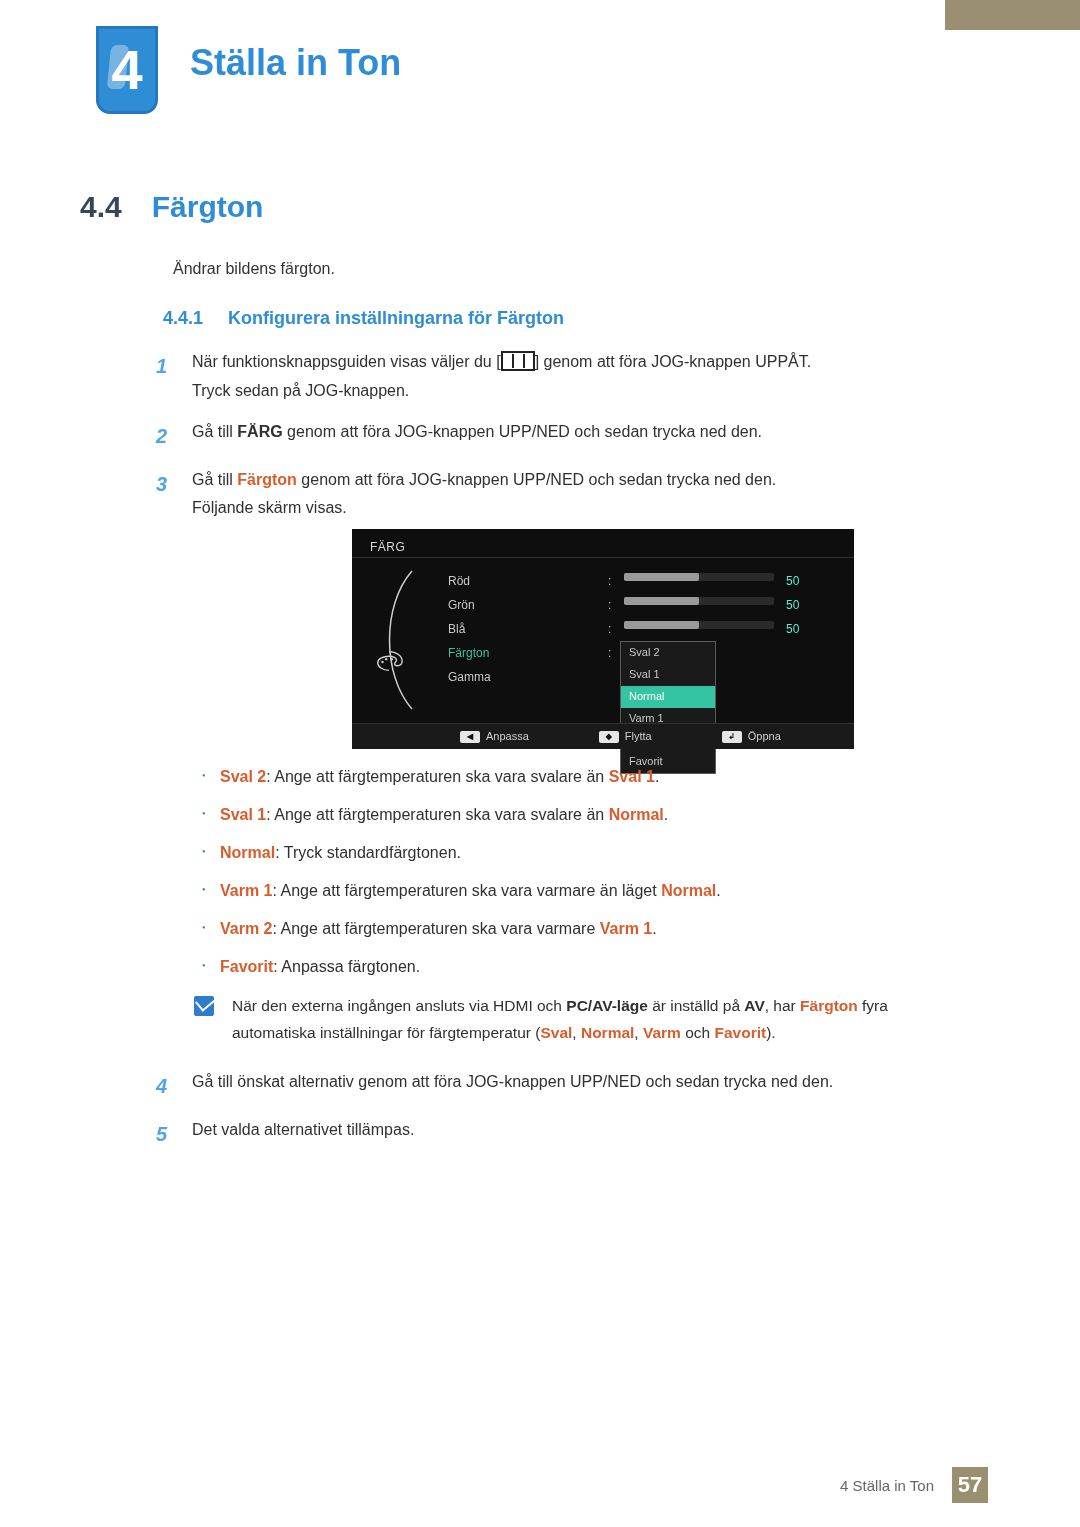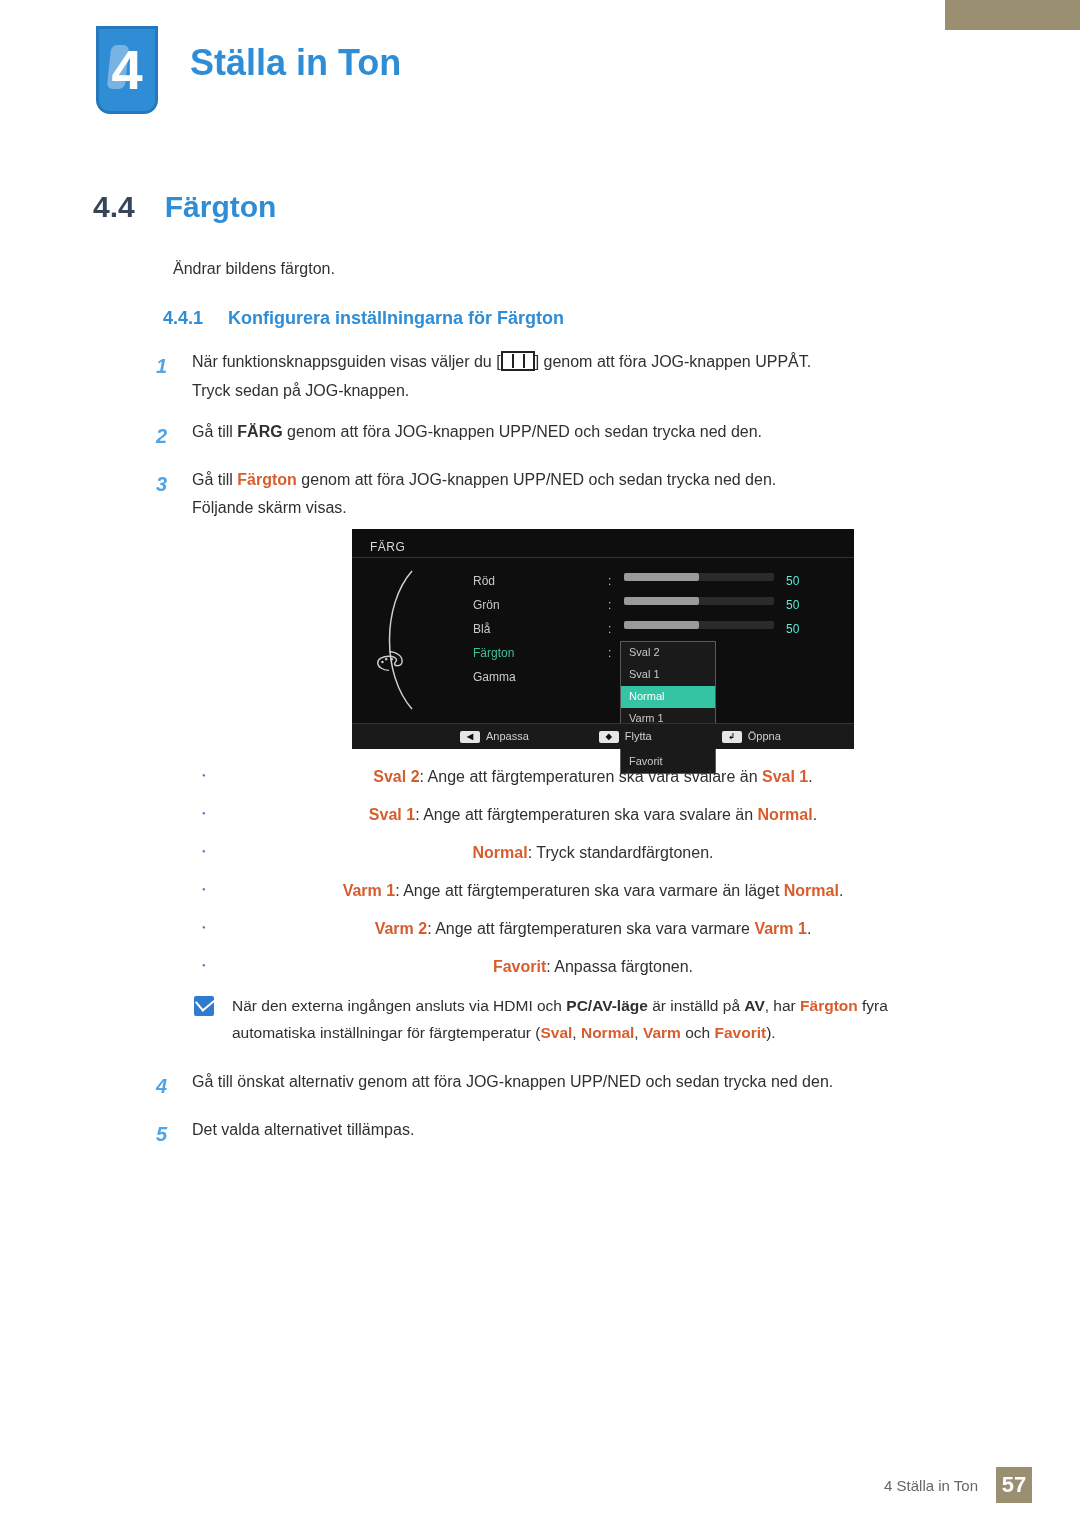--- a/index.html
+++ b/index.html
@@ -10,21 +10,21 @@
   .top-stripe { position: absolute; top: 0; right: 0; width: 135px; height: 30px; background: #9a9071; }
 
   
   .chapter-badge { position: absolute; left: 96px; top: 26px; width: 62px; height: 88px; background: #2f8dd6; border: 3px solid #2678bc; border-radius: 0 0 14px 14px; color: #fff; font-size: 56px; font-weight: bold; display: flex; align-items: center; justify-content: center; line-height: 1; }
   .chapter-badge .shine { position:absolute; left:10px; top:16px; width:18px; height:44px; background: rgba(255,255,255,.35); border-radius:6px; transform: skew(-6deg); }
 
   
   .chapter-title { position: absolute; left: 190px; top: 42px; font-size: 36px; font-weight: bold; color: #2f8dd6; }
 
   
-  .section-row { position: absolute; left: 93px; top: 190px; display: flex; align-items:center; gap: 30px; }
+  .section-row { position: absolute; left: 80px; top: 190px; display: flex; align-items:center; gap: 30px; }
   .section-num { font-size: 30px; font-weight: bold; color: #37455b; }
   .section-title { font-size: 30px; font-weight: bold; color: #2f8dd6; }
 
   .intro-text { position:absolute; left: 173px; top: 260px; font-size: 16px; color:#333; }
 
   .subsection-row { position:absolute; left:163px; top:308px; font-size:18px; font-weight:bold; color:#2f8dd6; }
   .subsection-num { margin-right: 20px; }
 
   .step-list { position:absolute; left:156px; top:348px; width:810px; }
   .step { display:flex; gap:18px; margin-bottom: 12px; font-size:16px; line-height: 1.8; }
@@ -36,45 +36,45 @@
   .inline-menu-icon::before { content:""; position:absolute; left:9px; top:1px; bottom:1px; width:2px; background:#222; }
   .inline-menu-icon::after { content:""; position:absolute; left:20px; top:1px; bottom:1px; width:2px; background:#222; }
 
   
   .osd { width:502px; height:220px; background:#0e0e0e; margin: 6px 0 4px 160px; position:relative; font-size:12px; color:#c9c9c9; }
   .osd-title { position:absolute; left:18px; top:8px; color:#d9d9d9; font-size:12px; letter-spacing:.5px; }
   .osd-divider { position:absolute; left:0; right:0; top:28px; height:1px; background:#333; }
   .osd-arc-svg { position:absolute; left:20px; top:36px; }
   .osd-palette { position:absolute; left:22px; top:120px; width:30px; height:24px; }
   .osd-labels { position:absolute; left:96px; top:40px; line-height: 24px; font-size:12px; }
-  .osd-labels div { height:24px;margin-left:25px; }
+  .osd-labels div { height:24px; }
   .osd-label-sel { color:#3fbf9b; }
   .osd-colons { position:absolute; left:256px; top:40px; line-height:24px; font-size:12px; }
   .osd-bars { position:absolute; left:272px; top:44px; }
   .osd-bar { width:150px; height:8px; background:#2b2b2b; margin-bottom:16px; border-radius:2px; position:relative; }
   .osd-bar > i { display:block; height:100%; width:50%; background:#9a9a9a; border-radius:2px; }
   .osd-vals { position:absolute; left:434px; top:40px; font-size:12px; line-height:24px; color:#5eead4; }
   .osd-dropdown { position:absolute; left:268px; top:112px; width:96px; border:1px solid #5b5b5b; background:#1a1a1a; font-size:11px; }
   .osd-opt { padding:1px 8px; color:#c9c9c9; }
   .osd-opt.sel { background:#35c4a3; color:#fff; }
   .osd-footer { position:absolute; left:0; right:0; bottom:0; height:26px; background:#1a1a1a; border-top:1px solid #333; display:flex; align-items:center; gap:70px; padding-left:108px; font-size:11px; color:#d0d0d0; }
   .key { display:inline-block; width:20px; height:12px; background:#e6e6e6; color:#111; font-size:8px; font-weight:bold; text-align:center; line-height:12px; border-radius:2px; margin-right:6px; }
   .osd-footer .item { display:flex; align-items:center; }
 
   .bullets { margin-top: 16px; }
-  .bullets li { list-style:none; position: relative; padding-left: 28px; margin: 14px 0; font-size:16px; line-height: 1.5; text-align: center; }
+  .bullets li { list-style:none; position: relative; padding-left: 28px; margin: 14px 0; font-size:16px; line-height: 1.5; }
   .bullets li::before { content:"\25CF"; position:absolute; left:10px; top:6px; font-size:6px; color:#5a7fbf; }
 
   .note-row { display:flex; gap:18px; margin: 14px 0 10px 2px; font-size:15.5px; line-height:1.7; }
   .note-icon { width:20px; height:20px; background:#2f7bd0; position:relative; border-radius:2px; flex-shrink:0; margin-top:3px; }
   .note-icon::after { content:""; position:absolute; width:14px; height:10px; border:2px solid #fff; border-top:none; border-right:none; transform: rotate(-40deg); left:3px; top:0px; }
   .note-body { flex:1; }
 
   
-  .footer { position:absolute; bottom:24px; left:16px; right:0; display:flex; justify-content:flex-end; align-items:center; padding-right:48px; gap:18px; }
+  .footer { position:absolute; bottom:24px; left:16px; right:0; display:flex; justify-content:flex-end; align-items:center; padding-right:92px; gap:18px; }
   .footer-crumb { font-size:15px; color:#666; }
   .footer-page { width:36px; height:36px; background:#9a9071; color:#fff; font-size:22px; font-weight:bold; display:flex; align-items:center; justify-content:center; }
 </style>
 </head>
 <body>
 <div class="page">
 
 <div class="top-stripe"></div>
 
 <div class="chapter-badge">

